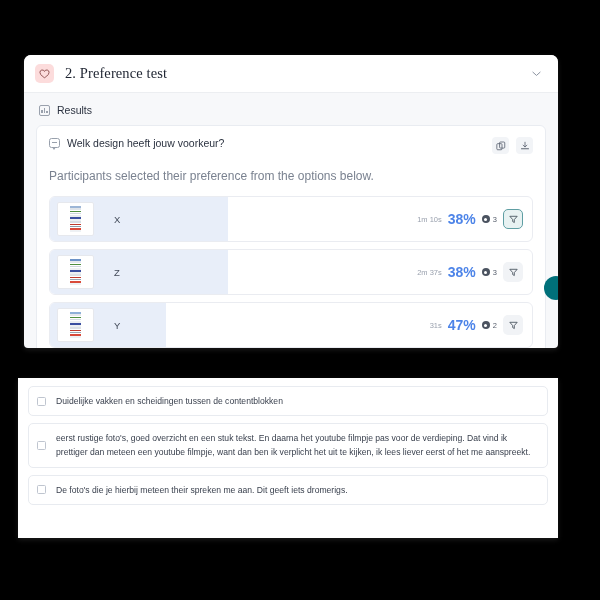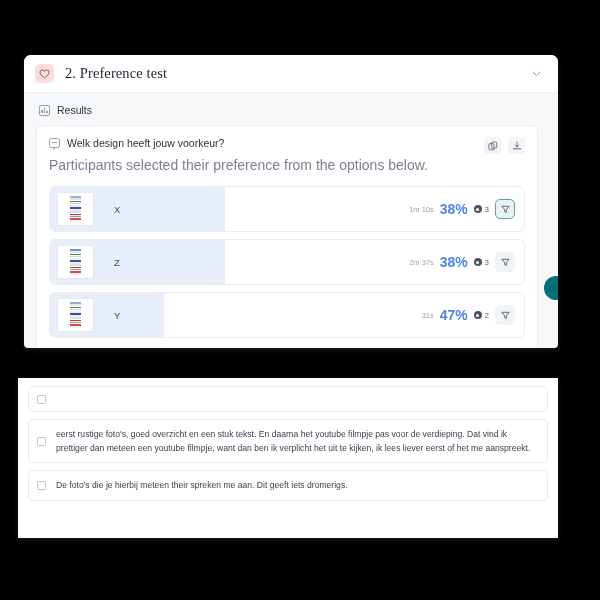--- a/index.html
+++ b/index.html
@@ -40,21 +40,21 @@
     font-size: 14.5px; color: #1d2330; letter-spacing: .1px;
     white-space: nowrap;
   }
   .chevron-btn {
     margin-left: auto; width: 16px; height: 16px;
     display: flex; align-items: center; justify-content: center;
     color: #8b92a0;
   }
 
   
-  .panel-body { padding: 11px 20px 0 12px; text-align: right; }
+  .panel-body { padding: 11px 12px 0 12px; text-align: right; }
   .results-label {
     display: flex; align-items: center; gap: 7px;
     margin: 0 0 9px 3px;
   }
   .results-label .txt { font-size: 10.5px; color: #2b3240; font-weight: 400; }
   .mini-ico {
     width: 11px; height: 11px; border: 1px solid #9aa1ad; border-radius: 2px;
     display: flex; align-items: flex-end; justify-content: center; gap: 1px;
     padding-bottom: 1.5px;
   }
@@ -80,21 +80,21 @@
   .bubble-ico::after {
     content: ""; position: absolute; left: 2px; bottom: -3px;
     border-left: 2.5px solid transparent; border-right: 2.5px solid transparent;
     border-top: 3px solid #98a0ac;
   }
   .bubble-ico::before {
     content: ""; position: absolute; left: 2px; top: 3px;
     width: 5px; height: 1px; background: #98a0ac;
   }
   .q-title { font-size: 10.5px; color: #2b3240; }
-  .q-sub { font-size: 14px; color: #7a8290; margin: 8px 0 0 0; }
+  .q-sub { font-size: 12px; color: #7a8290; margin: 20px 0 0 0; }
 
   .q-actions { margin-left: auto; display: flex; gap: 7px; }
   .act-btn {
     width: 17px; height: 17px; border-radius: 4px; background: #f2f4f7;
     display: flex; align-items: center; justify-content: center;
     color: #5d6472;
   }
 
   
   .rows { margin-top: 13px; display: flex; flex-direction: column; gap: 7px; }
@@ -344,20 +344,21 @@
       </div>
     </div>
 
     <span class="teal-bubble"></span>
   </div>
 
   <div class="bottom-panel">
 
     <div class="quote-item">
       <span class="cbx"></span>
+      <span class="quote-text">Duidelijke vakken en scheidingen tussen de contentblokken</span>
     </div>
 
     <div class="quote-item">
       <span class="cbx"></span>
       <span class="quote-text">eerst rustige foto's, goed overzicht en een stuk tekst. En daarna het youtube filmpje pas voor de verdieping. Dat vind ik prettiger dan meteen een youtube filmpje, want dan ben ik verplicht het uit te kijken, ik lees liever eerst of het me aanspreekt.</span>
     </div>
 
 
     <div class="quote-item">
       <span class="cbx"></span>

